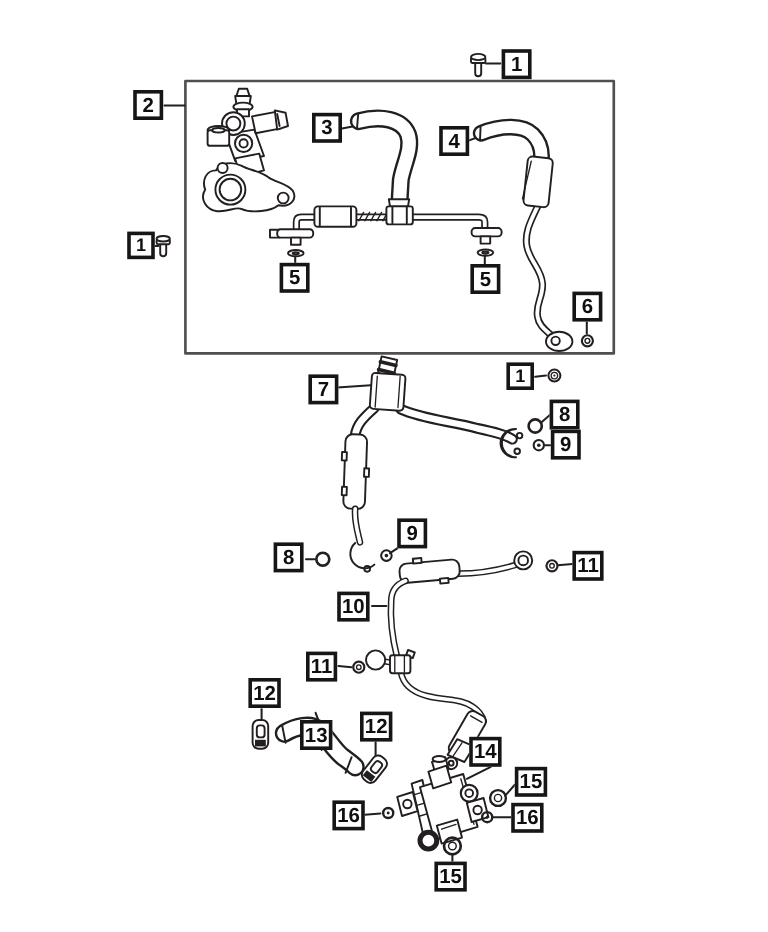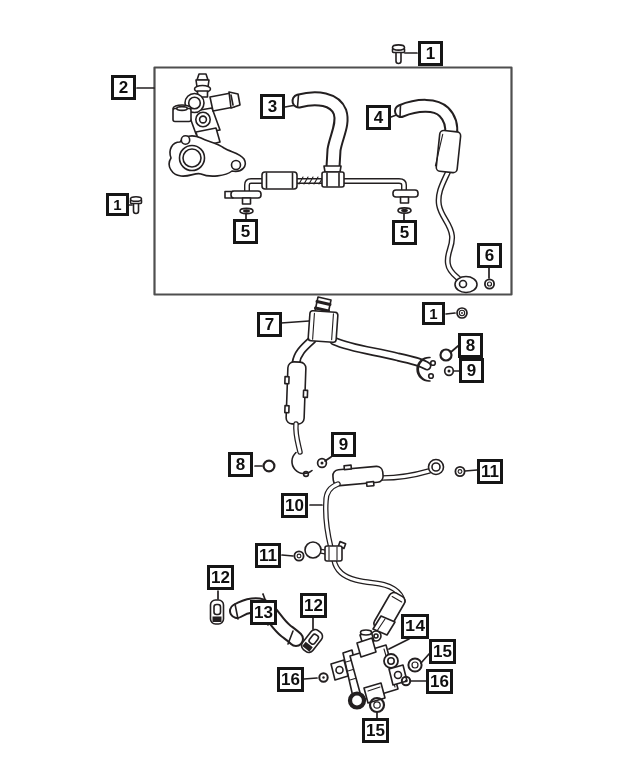--- a/index.html
+++ b/index.html
@@ -291,19 +291,19 @@
 <div class="callout" style="left:458px;top:333px;">8</div>
 <div class="callout" style="left:459px;top:358px;">9</div>
 <div class="callout" style="left:331px;top:432px;">9</div>
 <div class="callout" style="left:228px;top:452px;">8</div>
 <div class="callout" style="left:281px;top:493px;">10</div>
 <div class="callout" style="left:477px;top:459px;">11</div>
 <div class="callout" style="left:255px;top:543px;">11</div>
 <div class="callout" style="left:250px;top:600px;">13</div>
 <div class="callout" style="left:207px;top:565px;">12</div>
 <div class="callout" style="left:300px;top:593px;">12</div>
-<div class="callout" style="left:401px;top:614px;font-family:Liberation Mono, monospace;">14</div>
+<div class="callout" style="left:391px;top:614px;">14</div>
 <div class="callout" style="left:429px;top:639px;">15</div>
 <div class="callout" style="left:277px;top:667px;">16</div>
 <div class="callout" style="left:426px;top:669px;">16</div>
 <div class="callout" style="left:362px;top:718px;">15</div>
 
 </div>
 
 </body></html>

